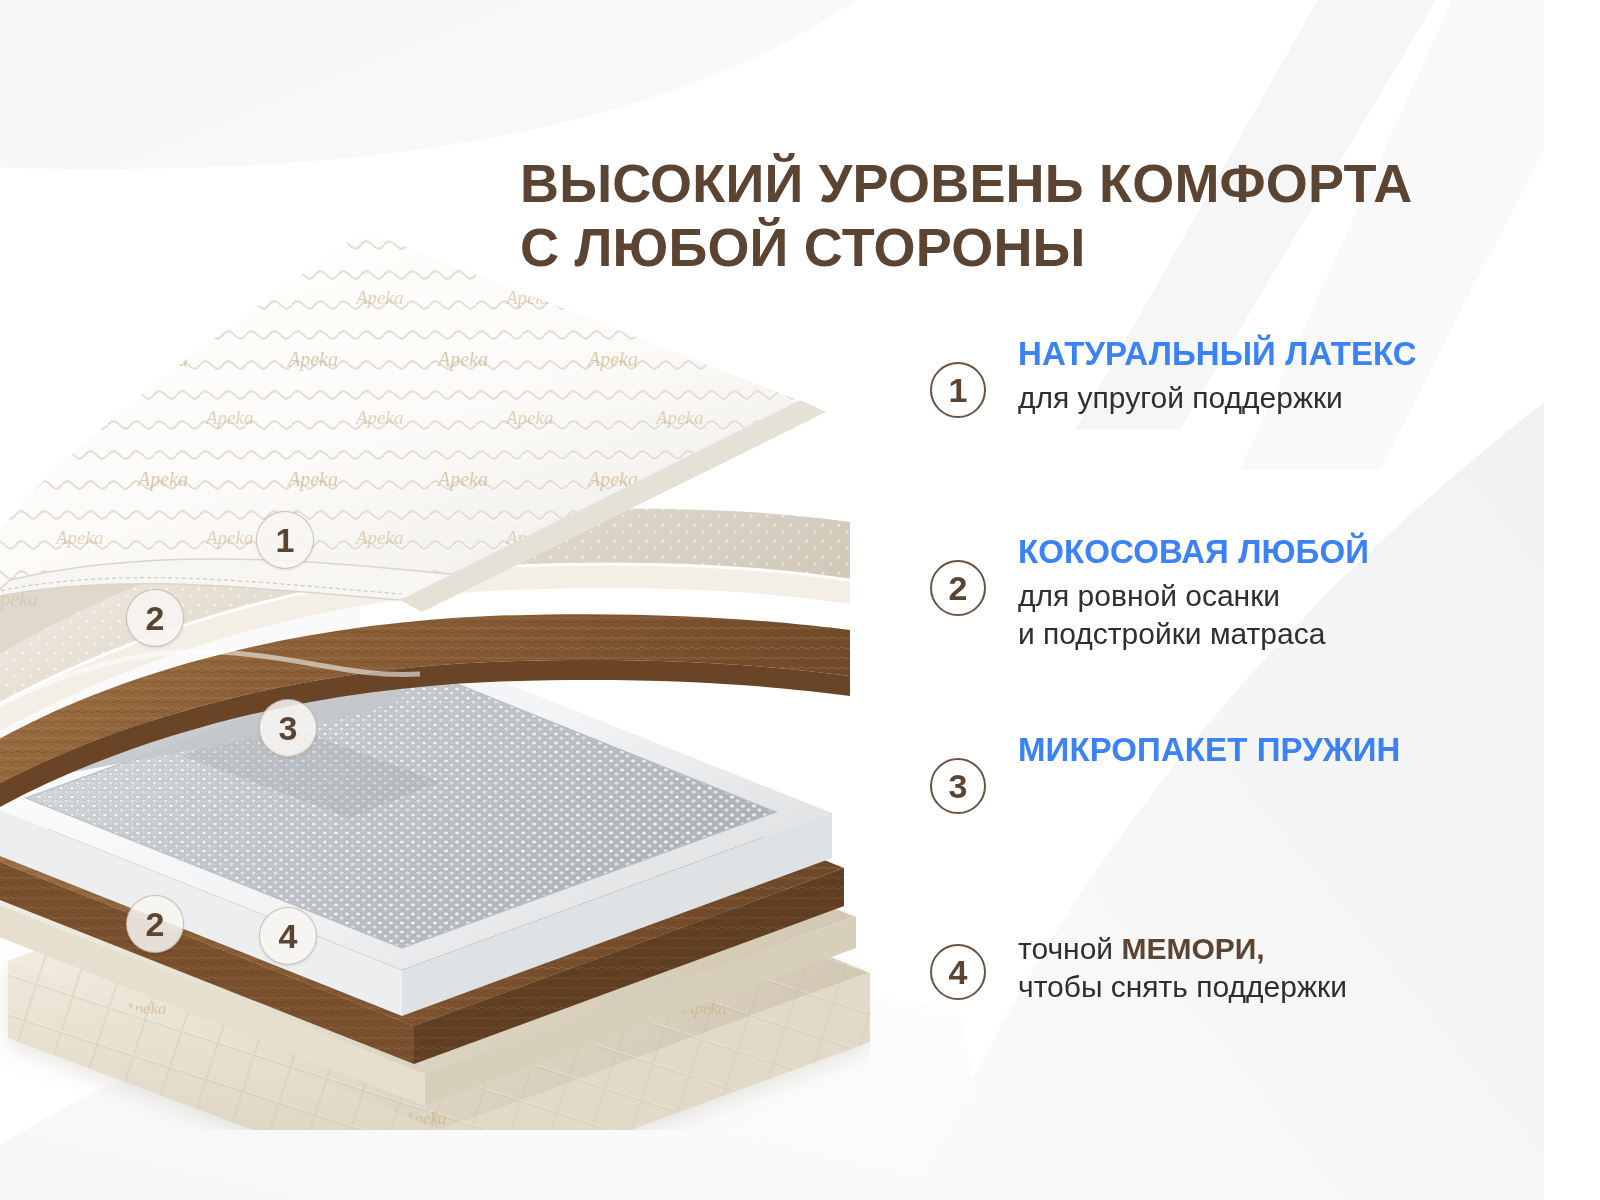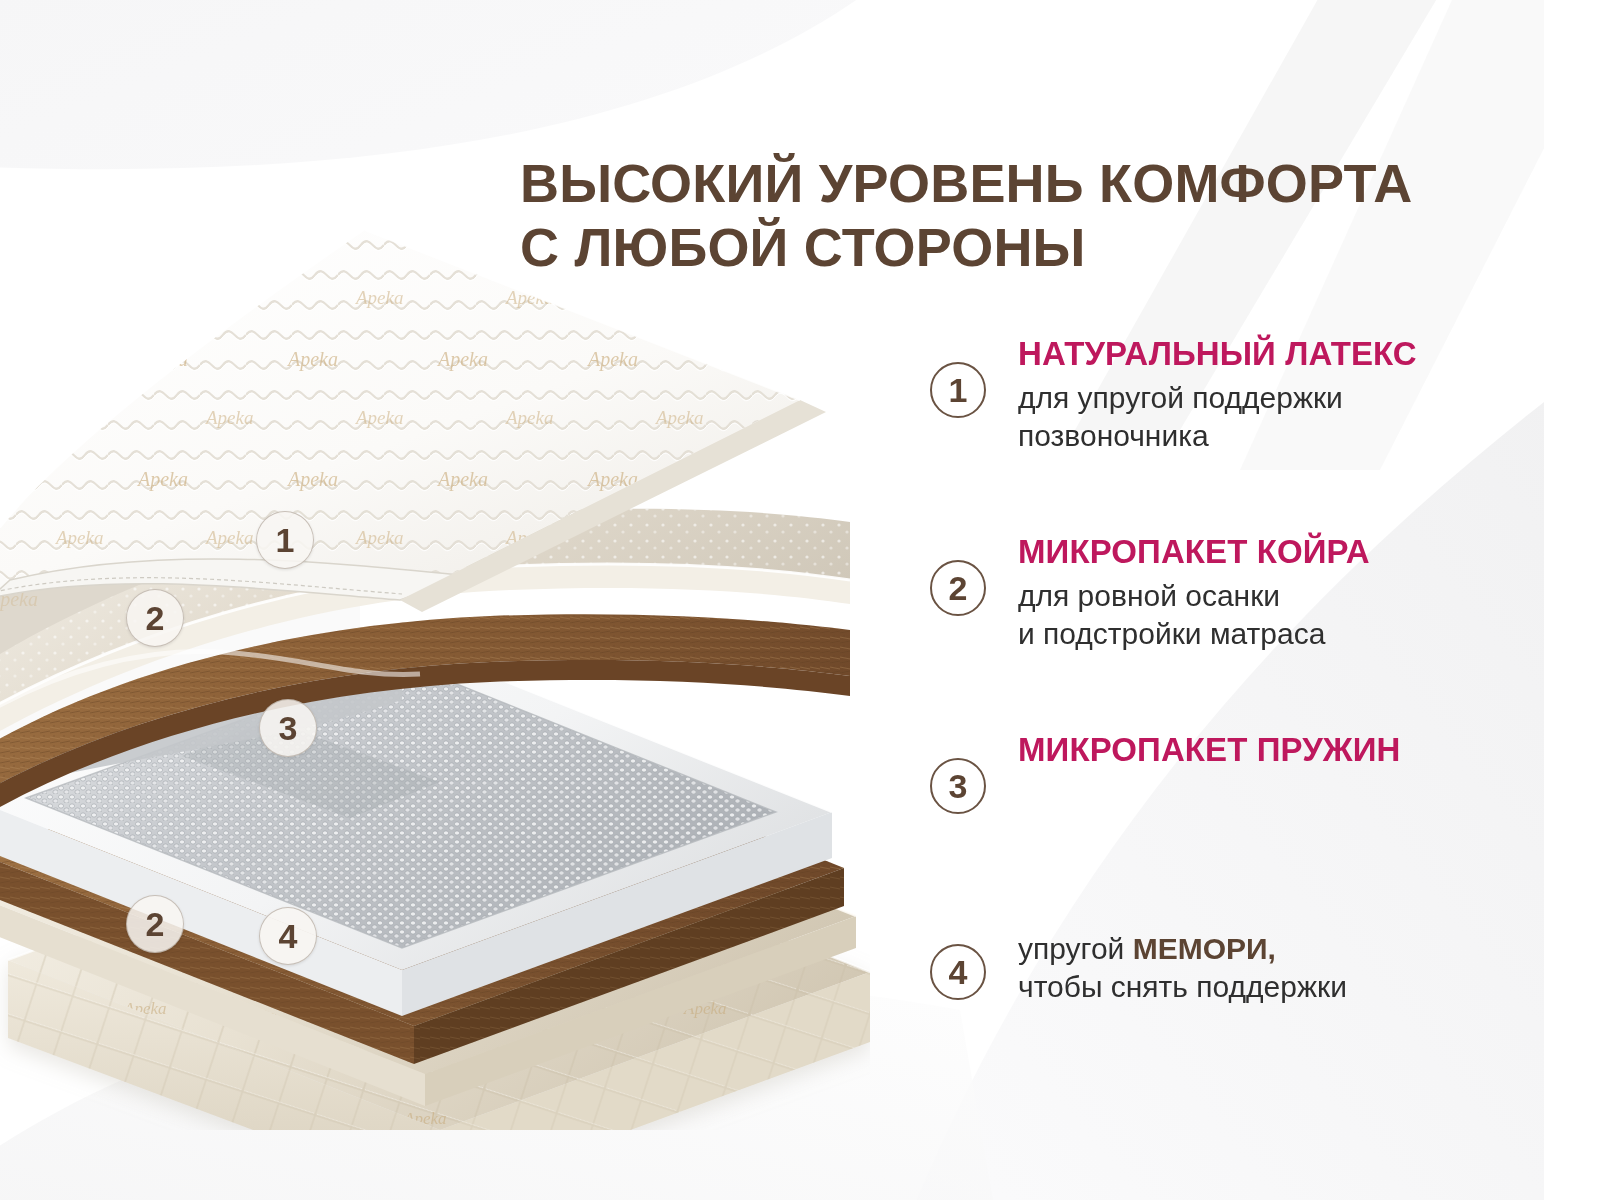--- a/index.html
+++ b/index.html
@@ -66,21 +66,21 @@
     display: flex;
     align-items: center;
     justify-content: center;
     box-sizing: border-box;
     line-height: 1;
   }
   .feature .badge-circle { top: 26px; }
   .feature.compact .badge-circle { top: 14px; }
 
   .feat-title {
-    color: #be185d;
+    color: #3b82f6;
     font-size: 33px;
     font-weight: 700;
     line-height: 1.12;
     margin: 0 0 6px 0;
     white-space: nowrap;
     letter-spacing: 0.1px;
   }
   .feat-desc {
     color: #2f2f2f;
     font-size: 30px;
@@ -337,41 +337,40 @@
   <div class="callout" style="left:126px; top:895px;">2</div>
   <div class="callout" style="left:259px; top:907px;">4</div>
 
   <div class="features">
 
     <div class="feature">
       <span class="badge-circle">1</span>
       <p class="feat-title">НАТУРАЛЬНЫЙ ЛАТЕКС</p>
       <p class="feat-desc">
         <span class="ln">для упругой поддержки</span>
-        <span class="ln">позвоночника</span>
       </p>
     </div>
 
     <div class="feature">
       <span class="badge-circle">2</span>
-      <p class="feat-title">МИКРОПАКЕТ КОЙРА</p>
+      <p class="feat-title">КОКОСОВАЯ ЛЮБОЙ</p>
       <p class="feat-desc">
         <span class="ln">для ровной осанки</span>
         <span class="ln">и подстройки матраса</span>
       </p>
     </div>
 
     <div class="feature">
       <span class="badge-circle">3</span>
       <p class="feat-title">МИКРОПАКЕТ ПРУЖИН</p>
     </div>
 
     <div class="feature compact">
       <span class="badge-circle">4</span>
       <p class="feat-desc">
-        <span class="ln"><span>упругой </span><span class="em">МЕМОРИ,</span></span>
+        <span class="ln"><span>точной </span><span class="em">МЕМОРИ,</span></span>
         <span class="ln">чтобы снять поддержки</span>
       </p>
     </div>
 
   </div>
 
 </div>
 
 </body></html>

